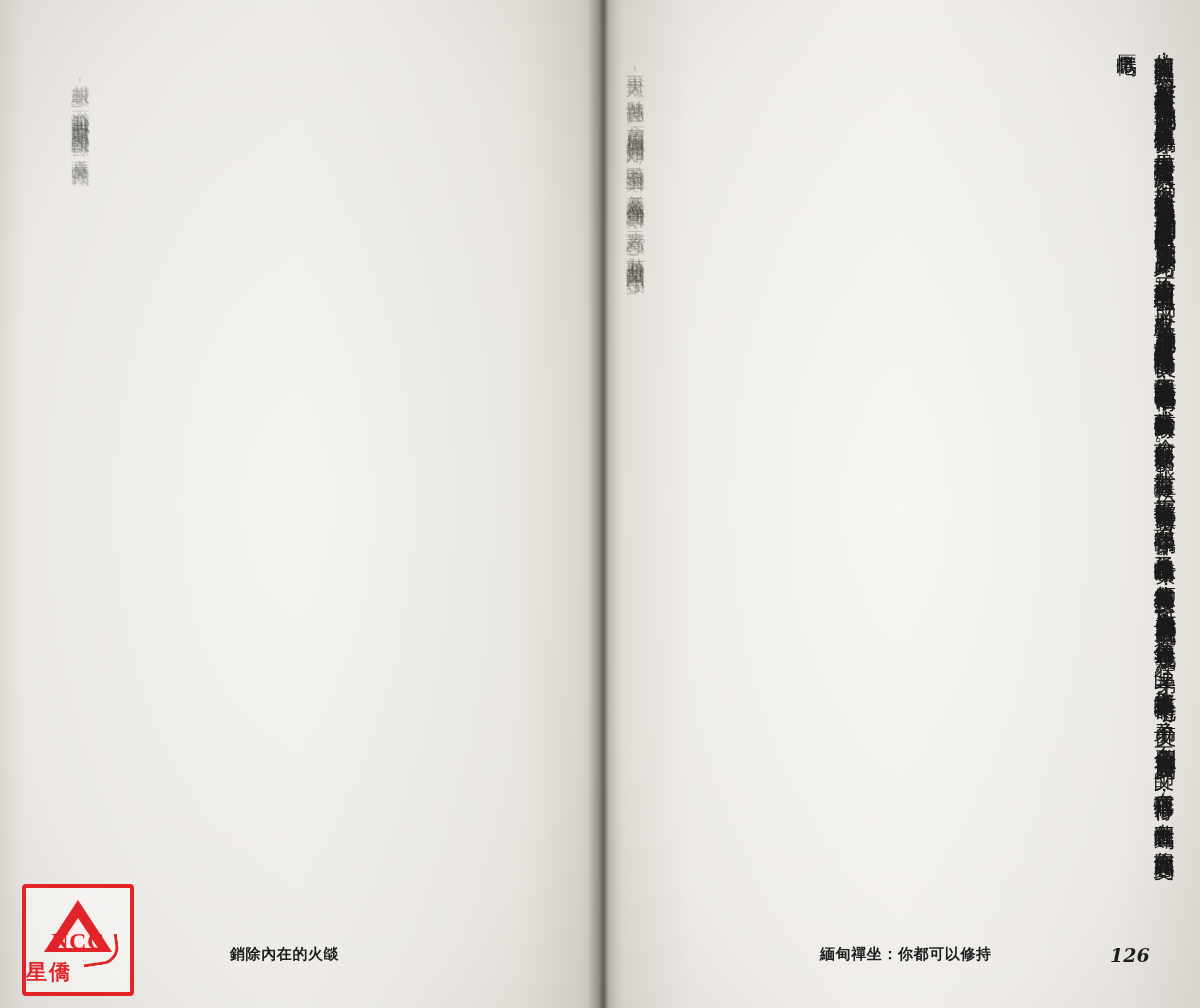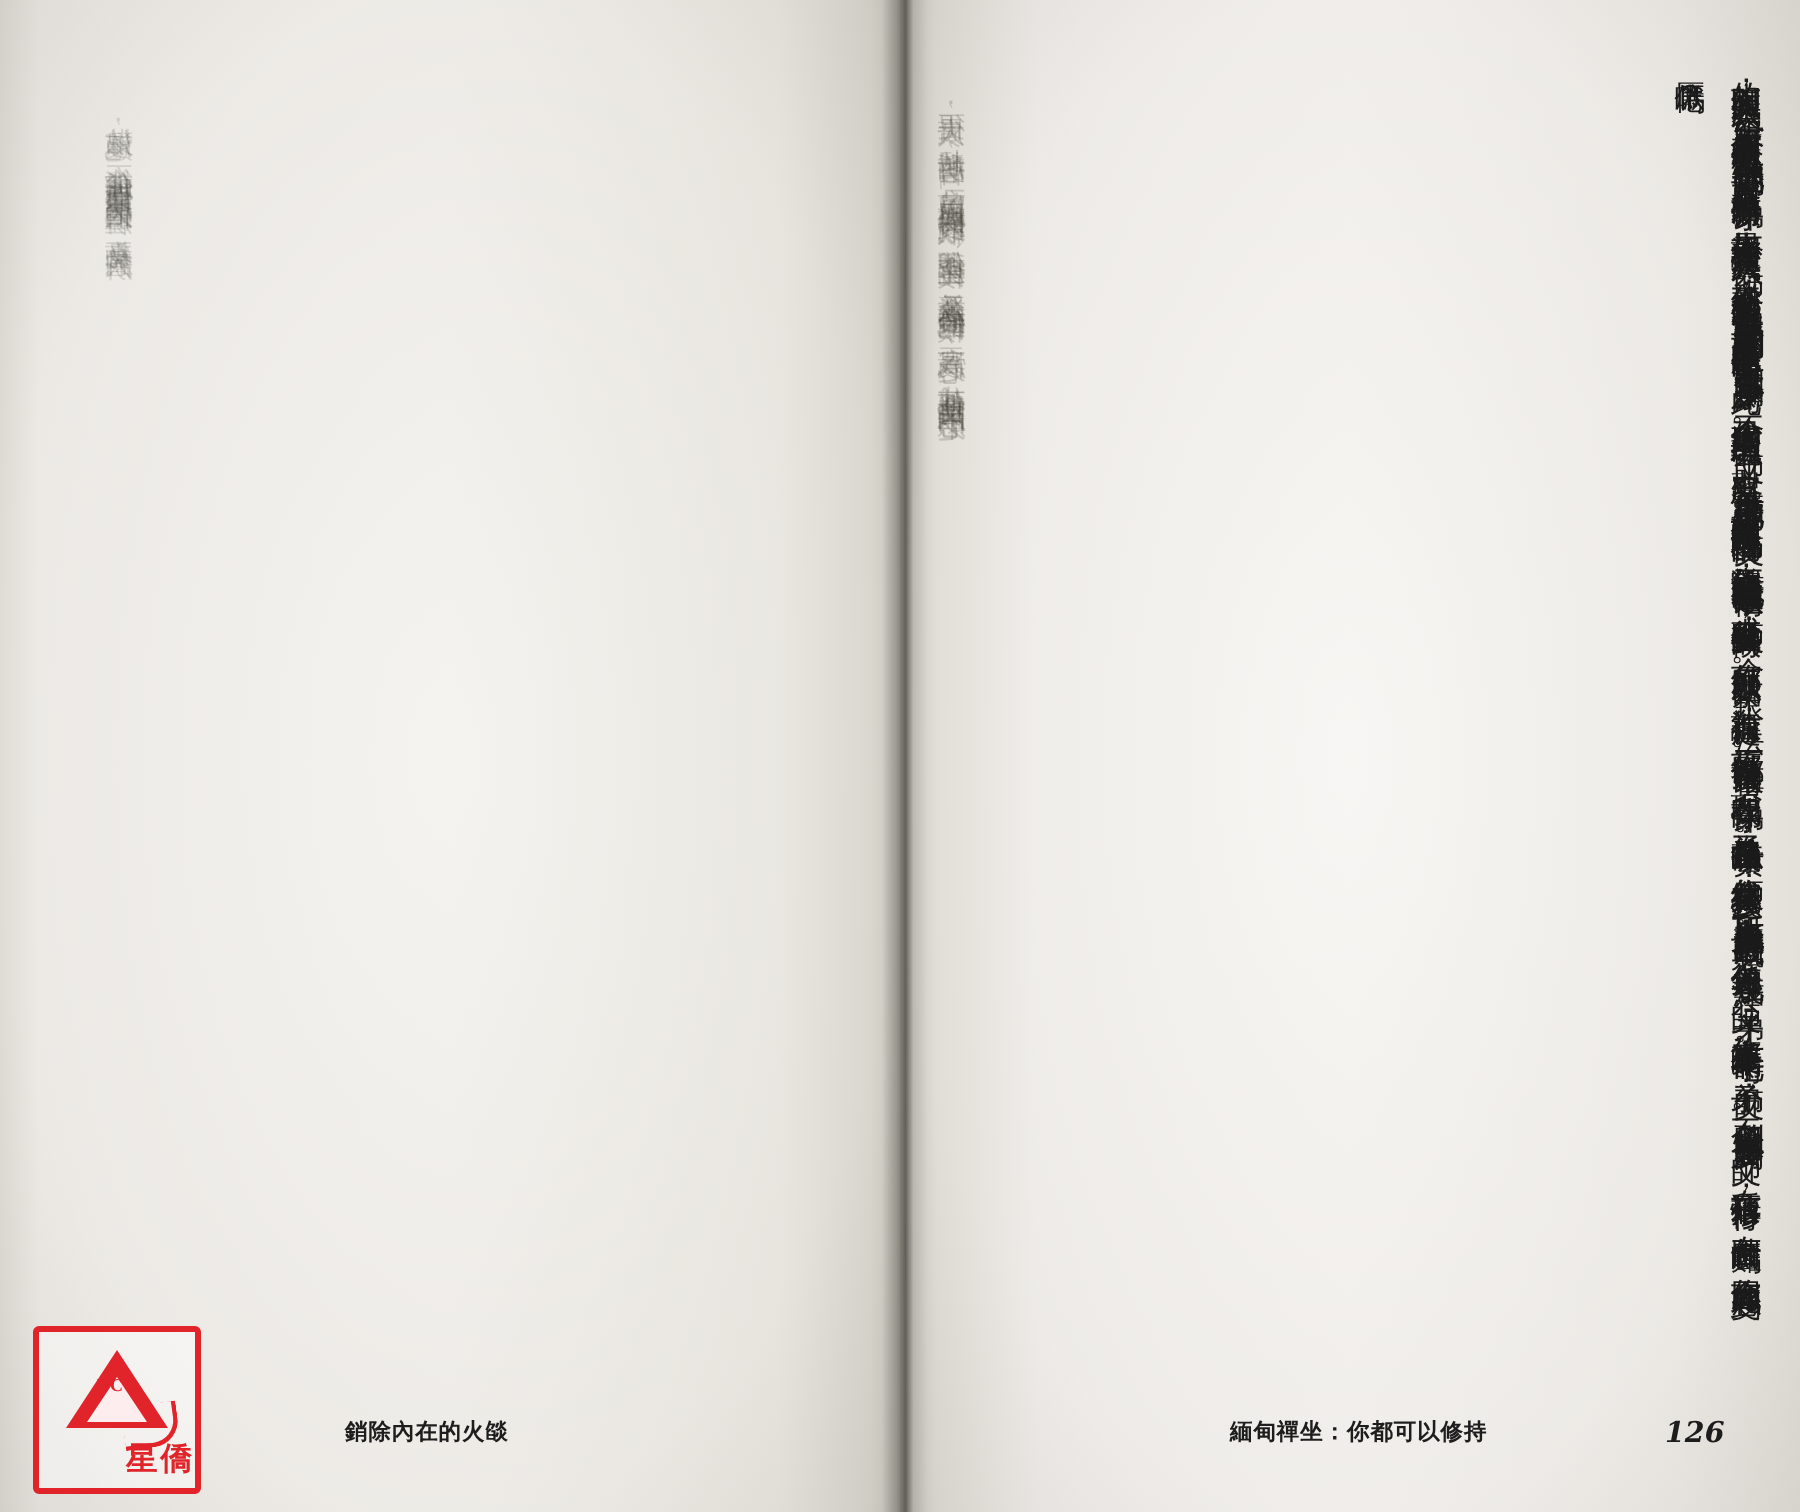--- a/index.html
+++ b/index.html
@@ -197,36 +197,36 @@
     width: 0;
     height: 0;
     border-left: 20px solid transparent;
     border-right: 20px solid transparent;
     border-bottom: 30px solid rgba(255,255,255,0.92);
     z-index: 2;
   }
   #stamp .ncc {
     position: absolute;
     left: 50%;
-    top: 28px;
+    top: 40px;
     transform: translateX(-50%);
     z-index: 3;
     font-family: "Liberation Serif", serif;
     font-weight: 700;
-    font-size: 12px;
+    font-size: 24px;
     color: #e0242a;
     letter-spacing: 0.5px;
     background: rgba(255,255,255,0.0);
   }
   #stamp .cjk {
     position: absolute;
     left: 0;
     right: 0;
     bottom: 6px;
-    text-align: right;
+    text-align: left;
     font-family: "DejaVu Sans", sans-serif;
     font-weight: 700;
     font-size: 21px;
     color: #e0242a;
     letter-spacing: 2px;
   }
   #stamp .swoosh {
     position: absolute;
     left: 56px;
     top: 48px;

